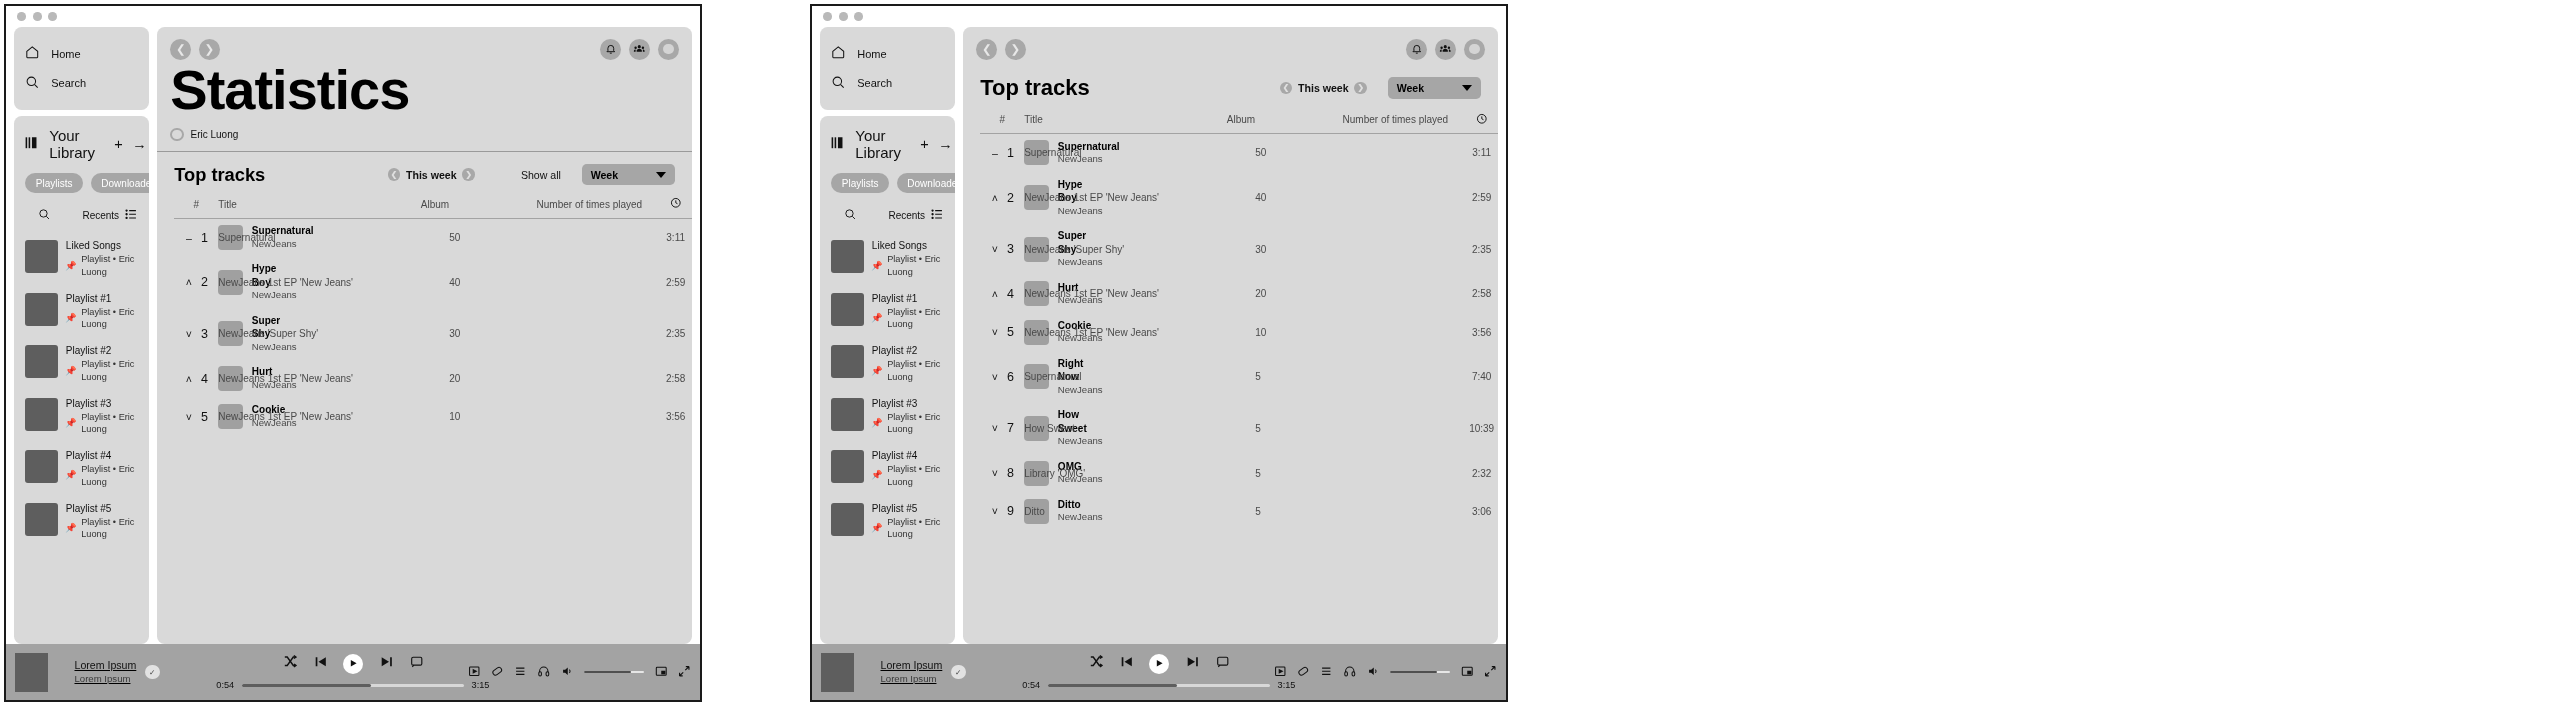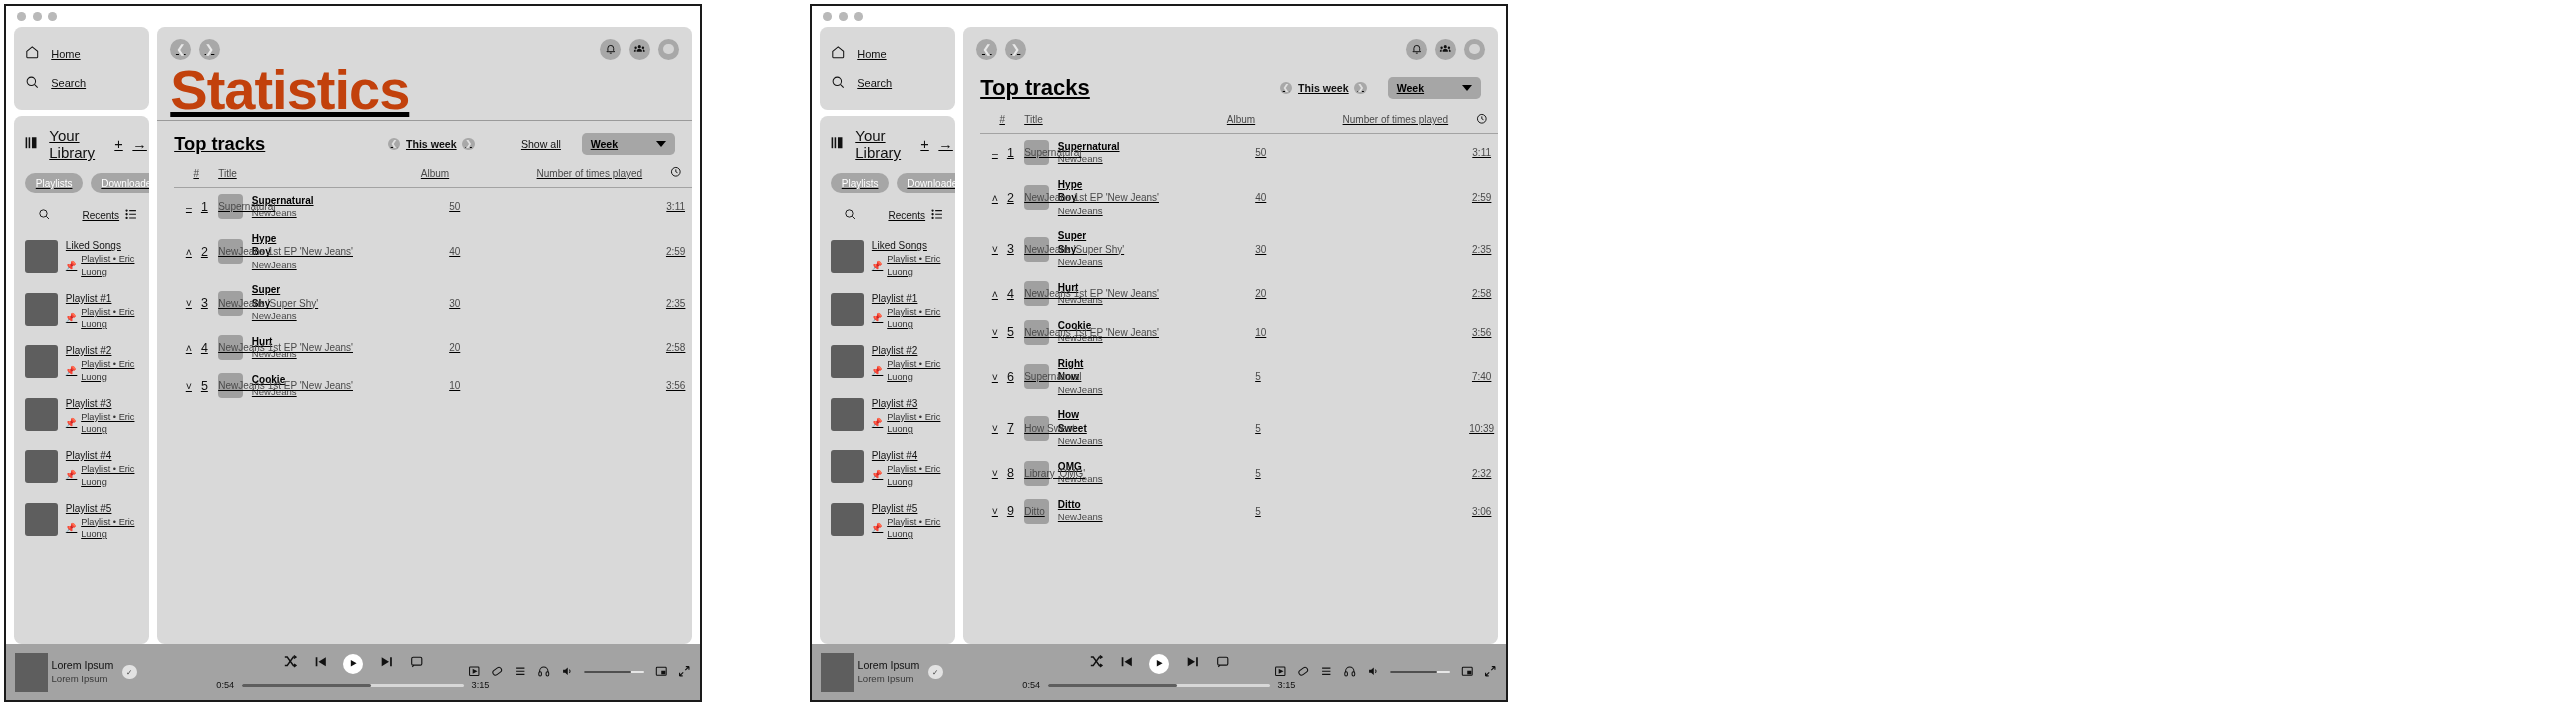--- a/index.html
+++ b/index.html
@@ -11,21 +11,21 @@
   
   .window { position:relative; background:#ffffff; border:2.9px solid #1a1a1a;
     overflow:hidden; display:flex; flex-direction:column; }
   .win-left  { width:698px; height:698px; margin-left:3.9px; }
   .win-right { width:698px; height:698px; margin-left:108px; }
 
   .titlebar { height:21px; background:#fff; display:flex; align-items:center;
     padding-left:11.6px; gap:6.7px; flex:0 0 21px; }
   .dot { width:8.7px; height:8.7px; border-radius:50%; background:#b9b9b9; }
 
-  .body { flex:1; display:flex; padding:0 0 0 0; min-height:0;text-decoration:underline; }
+  .body { flex:1; display:flex; padding:0 0 0 0; min-height:0; }
 
   
   .sidebar { width:147px; flex:0 0 147px; display:flex; flex-direction:column;
     gap:5.8px; padding:0 3.9px 0 7.7px; }
   .nav-card { background:#d9d9d9; border-radius:7.7px; padding:11.6px 0 11.6px 0; }
   .nav-item { display:flex; align-items:center; gap:11.6px; padding:6.7px 0 6.7px 11.6px;
     font-size:11px; color:#111; }
   .nav-item svg { flex:0 0 auto; }
 
   .lib-card { background:#d9d9d9; border-radius:7.7px; padding:9.6px 0 0 0;
@@ -60,21 +60,21 @@
     font-size:11.6px; margin-right:7.7px; }
   .top-spacer { flex:1; }
   .icon-circ { width:21px; height:21px; border-radius:50%; background:#a8a8a8;
     display:flex; align-items:center; justify-content:center; margin-left:7.7px; }
   .icon-blank { width:21px; height:21px; border-radius:50%; background:#a8a8a8;
     margin-left:7.7px; display:flex; align-items:center; justify-content:center; }
   .icon-blank i { width:10.6px; height:10.6px; border-radius:50%; background:#d4d4d4;
     display:block; }
 
   .bigtitle { font-size:56px; font-weight:bold; letter-spacing:-1px;
-    padding:1.9px 13.5px 0 13.5px; color:#c2410c; line-height:1.05; }
+    padding:1.9px 13.5px 0 13.5px; color:#000000; line-height:1.05; }
   .owner { display:flex; align-items:center; gap:6.7px; padding:7.7px 13.5px 9.6px 13.5px; }
   .owner-av { width:13.5px; height:13.5px; border-radius:50%; border:2.4px solid #a8a8a8; }
   .owner-name { font-size:10px; color:#111; }
   .hrule { height:1px; background:#9a9a9a; margin:0 0 0 0; }
 
   
   .sec { padding:11.6px 17.4px 0 17.4px; display:flex; flex-direction:column; min-height:0; flex:1; }
   .sec-head { display:flex; align-items:center; }
   .sec-title { font-size:18.3px; font-weight:bold; color:#000;text-align:center; }
   .sec-sp { flex:1; }
@@ -107,21 +107,21 @@
   .tcell { display:flex; align-items:center; gap:8.7px; }
   .tthumb { width:25px; height:25px; background:#a0a0a0; border-radius:3.9px;
     flex:0 0 25px; }
   .tname { font-size:10px; color:#000; font-weight:bold; line-height:1.35; }
   .tartist { font-size:9.6px; color:#4a4a4a; line-height:1.35; }
 
   
   .player { height:56px; flex:0 0 56px; background:#a3a3a3; display:flex;
     align-items:center; padding:0 9.6px; position:relative; }
   .pl-thumb { width:33px; height:39px; background:#5e5e5e; flex:0 0 33px; }
-  .pl-meta { margin-left:3px; }
+  .pl-meta { margin-left:26px;text-decoration:underline; }
   .pl-t1 { font-size:10.6px; color:#111; line-height:1.3; }
   .pl-t2 { font-size:9.6px; color:#3a3a3a; line-height:1.3; }
   .pl-check { width:14.5px; height:14.5px; border-radius:50%; background:#e2e2e2;
     display:flex; align-items:center; justify-content:center; font-size:7.7px;
     color:#444; margin-left:8.7px; }
   .pl-mid { position:absolute; left:0; right:0; top:0; bottom:0;
     display:flex; flex-direction:column; align-items:center;
     justify-content:center; pointer-events:none; }
   .ctrls { display:flex; align-items:center; gap:16.4px; pointer-events:auto; }
   .play-btn { width:20px; height:20px; border-radius:50%; background:#fff;
@@ -304,20 +304,24 @@
                 <path d="M5 12.5c-2 0-3.3 1.3-3.3 2.8V17H5z"></path>
                 <path d="M19 12.5c2 0 3.3 1.3 3.3 2.8V17H19z"></path>
               </svg>
           </span>
           <span class="icon-blank">
               <i></i>
             </span>
         </div>
 
         <div class="bigtitle">Statistics</div>
+        <div class="owner">
+          <span class="owner-av"></span>
+          <span class="owner-name">Eric Luong</span>
+        </div>
         <div class="hrule"></div>
 
         <div class="sec">
           <div class="sec-head">
             <span class="sec-title">Top tracks</span>
             <span class="sec-sp"></span>
             <span class="wk">
               <span class="mini">❮</span>
               <span>This week</span>
               <span class="mini">❯</span>

